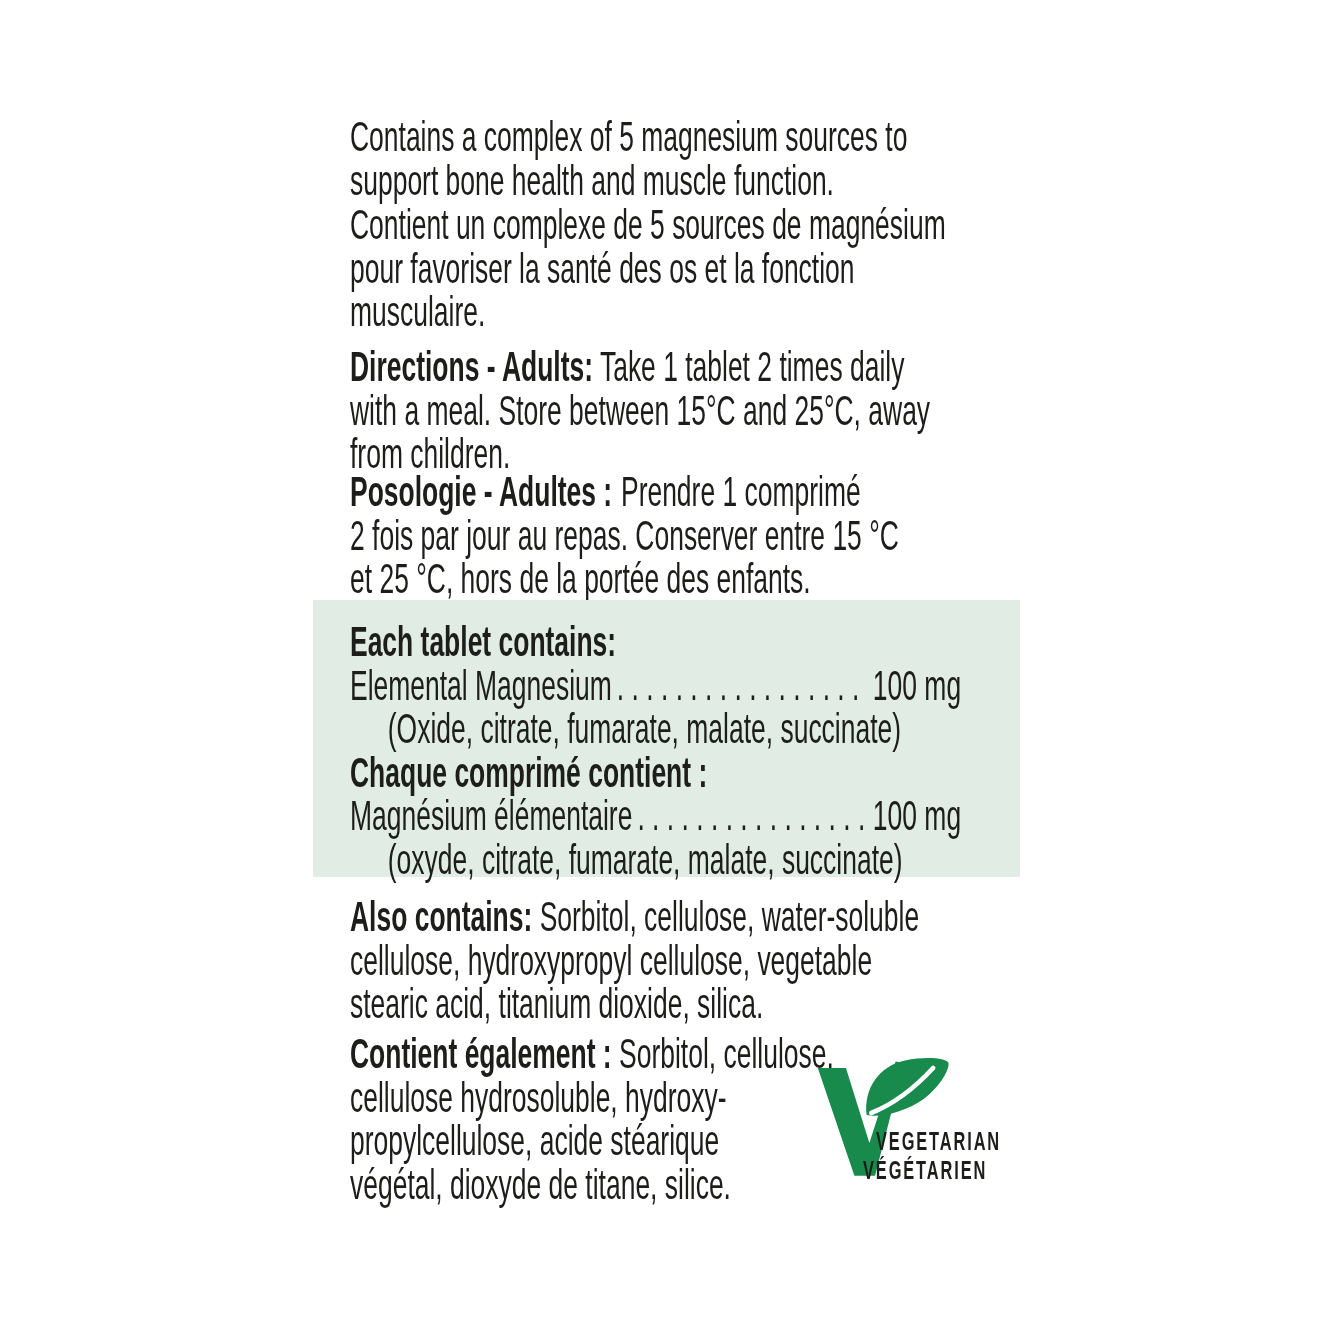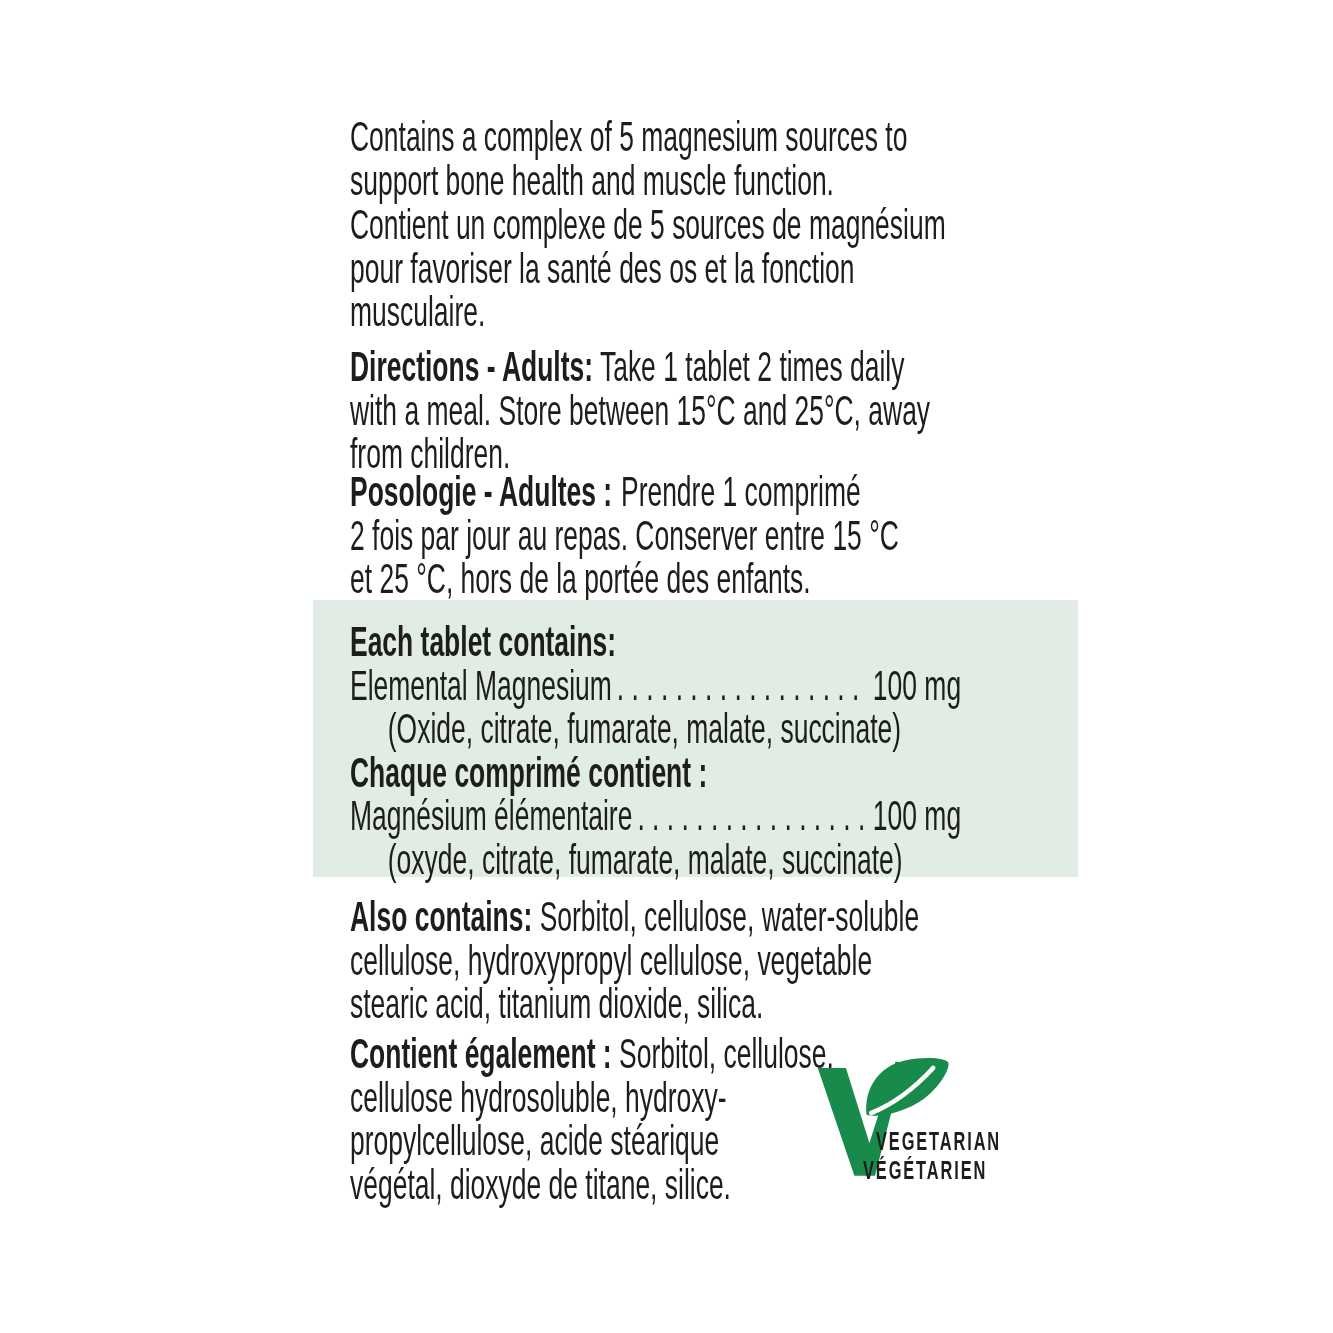--- a/index.html
+++ b/index.html
@@ -21,21 +21,21 @@
     white-space: nowrap;
     letter-spacing: 0;
   }
   .para .line { white-space: nowrap; }
   .b { font-weight: bold; }
   .gap-fr { display:inline-block; width: 14px; }
 
   .supp-box {
     position: absolute;
     left: 313px; top: 600px;
-    width: 765px; height: 277px;
+    width: 707px; height: 277px;
     background: #e1ece5;
   }
   .supp-box .para {
     left: 37px; top: 20px;
   }
   .dotrow {
     display: flex;
     align-items: baseline;
     width: 970px;
   }

